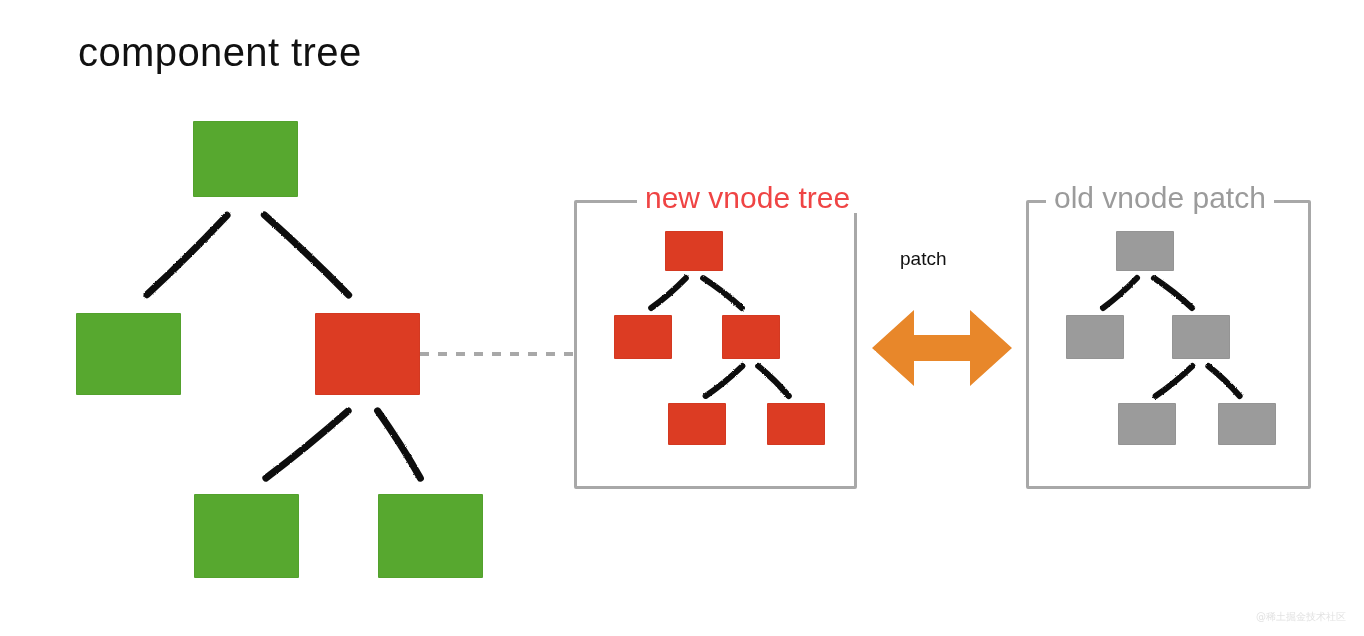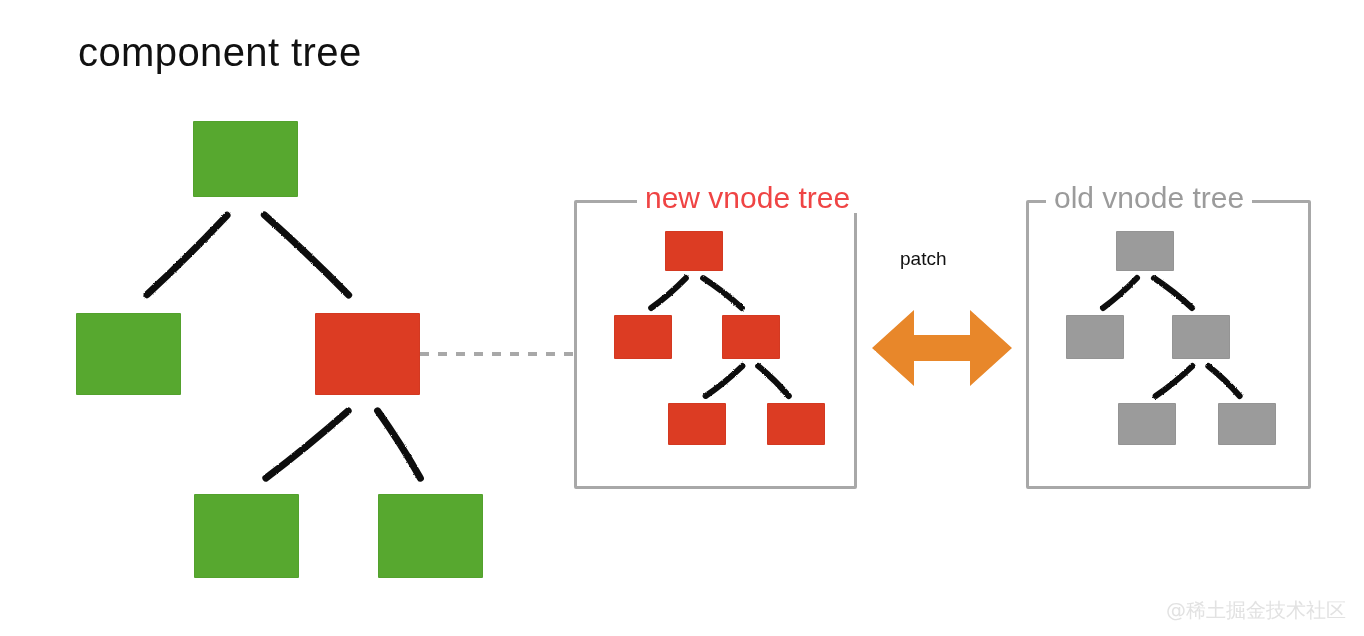--- a/index.html
+++ b/index.html
@@ -76,21 +76,21 @@
   #patch-label {
     font-size: 19px;
     color: #111111;
     white-space: nowrap;
   }
 
   
   #watermark {
     right: 18px;
     bottom: 12px;
-    font-size: 20px;
+    font-size: 10px;
     color: #E2E2E2;
     white-space: nowrap;
     font-family: "DejaVu Sans", sans-serif;
   }
 
   svg.overlay {
     position: absolute;
     left: 0; top: 0;
     width: 1364px;
     height: 636px;
@@ -150,21 +150,21 @@
   <div class="abs frame-label label-new" id="new-frame-label" style="left: 596px; top: 183px; color: #ef4444; margin-left: 41px;">new vnode tree</div>
   <div id="new-vnode-nodes">
       <div class="node node-red" style="left: 665px; top: 231px; width: 58px; height: 40px; background: rgb(220, 60, 35);"></div>
       <div class="node node-red" style="left: 614px; top: 315px; width: 58px; height: 44px; background: rgb(220, 60, 35);"></div>
       <div class="node node-red" style="left: 722px; top: 315px; width: 58px; height: 44px; background: rgb(220, 60, 35);"></div>
       <div class="node node-red" style="left: 668px; top: 403px; width: 58px; height: 42px; background: rgb(220, 60, 35);"></div>
       <div class="node node-red" style="left: 767px; top: 403px; width: 58px; height: 42px; background: rgb(220, 60, 35);"></div>
     </div>
 
   <div class="frame" id="old-frame" style="left: 1026px; top: 200px; width: 279px; height: 283px; border-color: rgb(168, 168, 168);"></div>
-  <div class="abs frame-label label-old" id="old-frame-label" style="left: 1046px; top: 183px; color: rgb(155, 155, 155);">old vnode tree</div>
+  <div class="abs frame-label label-old" id="old-frame-label" style="left: 1046px; top: 183px; color: rgb(155, 155, 155);">old vnode patch</div>
   <div id="old-vnode-nodes">
       <div class="node node-gray" style="left: 1116px; top: 231px; width: 58px; height: 40px; background: rgb(155, 155, 155);"></div>
       <div class="node node-gray" style="left: 1066px; top: 315px; width: 58px; height: 44px; background: rgb(155, 155, 155);"></div>
       <div class="node node-gray" style="left: 1172px; top: 315px; width: 58px; height: 44px; background: rgb(155, 155, 155);"></div>
       <div class="node node-gray" style="left: 1118px; top: 403px; width: 58px; height: 42px; background: rgb(155, 155, 155);"></div>
       <div class="node node-gray" style="left: 1218px; top: 403px; width: 58px; height: 42px; background: rgb(155, 155, 155);"></div>
     </div>
 
   <div class="abs" id="patch-label" style="left: 900px; top: 248px;">patch</div>
 

